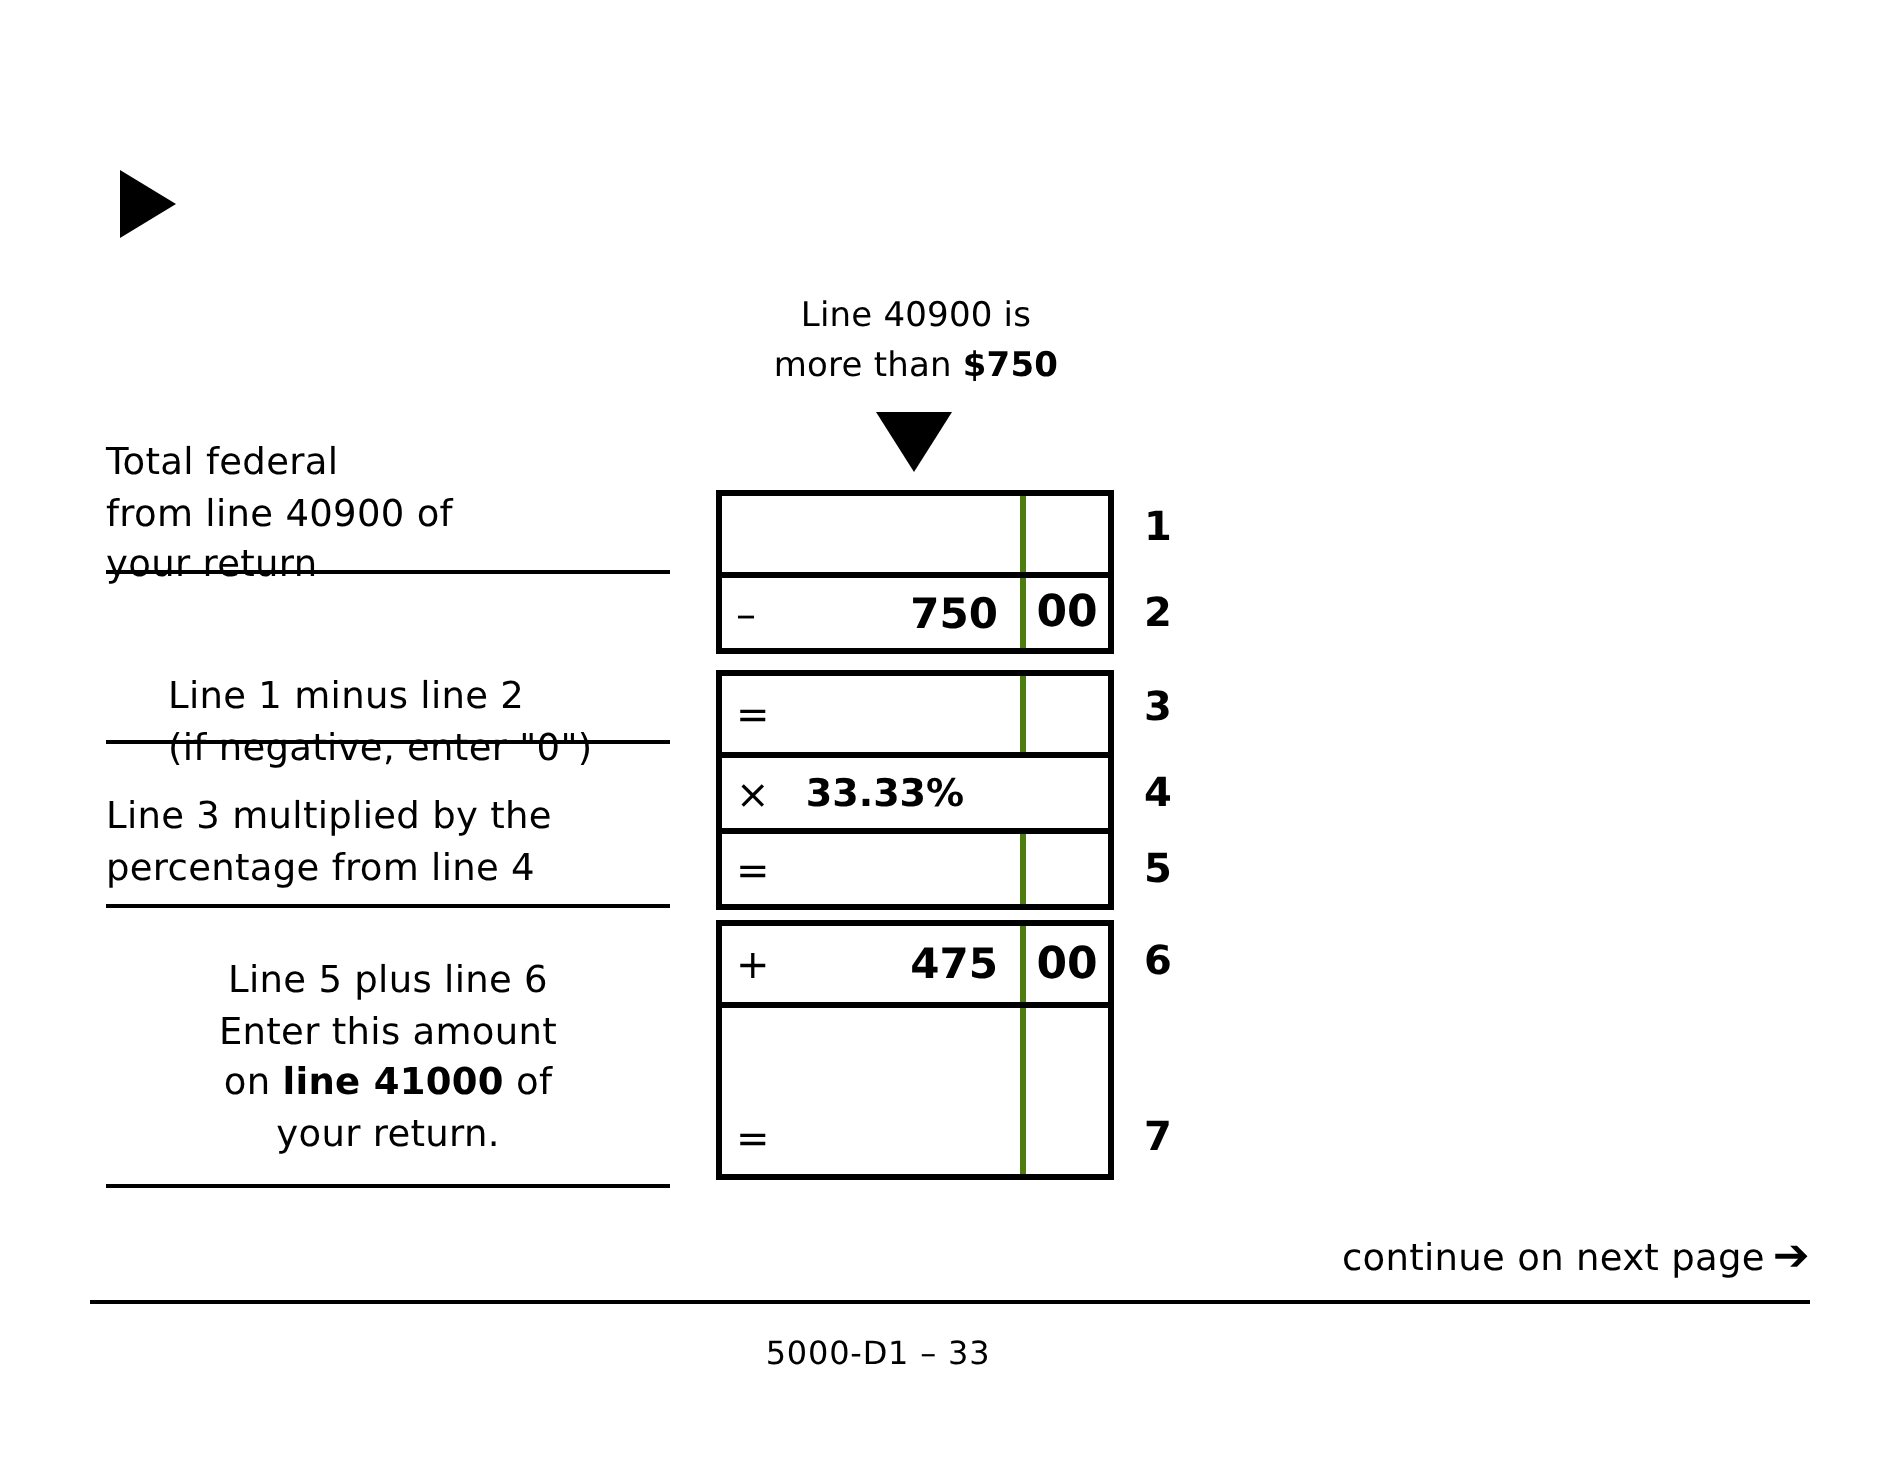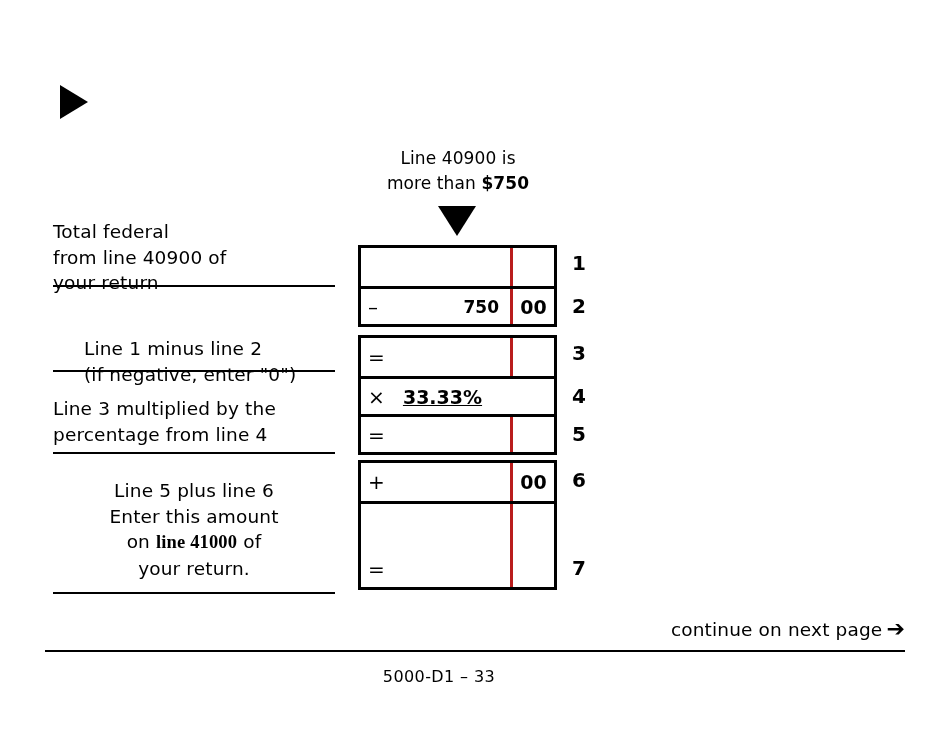--- a/index.html
+++ b/index.html
@@ -54,21 +54,21 @@
 
   
   .label-block {
     position: absolute;
     left: 53px;
     width: 282px;
     font-size: 18.5px;
     line-height: 25.5px;
     letter-spacing: 0.15px;
   }
-  .label-block .b { font-weight: bold; font-family: Liberation Serif, serif; }
+  .label-block .b { font-weight: bold; }
   .label-rule {
     position: absolute;
     left: 53px;
     width: 282px;
     height: 0;
     border-top: 2px solid #000000;
   }
 
   #label-block-1 { top: 182px; margin-top: 37px; }
   #label-rule-1  { top: 285px; }
@@ -104,26 +104,26 @@
   .cell-amount {
     flex: 1 1 auto;
     position: relative;
     display: flex;
     align-items: center;
     box-sizing: border-box;
     padding: 0 7px 0 7px;
   }
   .cell-cents {
     flex: 0 0 44px;
-    border-left: 3px solid #b91c1c;
+    border-left: 3px solid #4d7c0f;
     display: flex;
     align-items: center;
     justify-content: center;
     box-sizing: border-box;
-    font-size: 19px;
+    font-size: 22px;
     font-weight: bold;
   }
   .cell-full {
     flex: 1 1 auto;
     position: relative;
     display: flex;
     align-items: center;
     box-sizing: border-box;
     padding: 0 7px;
   }
@@ -134,31 +134,30 @@
     top: 50%;
     transform: translateY(-50%);
     font-size: 20px;
     line-height: 1;
   }
   .op-eq { font-size: 20px; }
 
   .amount-value {
     flex: 1 1 auto;
     text-align: right;
-    font-size: 17px;
+    font-size: 21px;
     font-weight: bold;
     padding-right: 4px;
   }
   .pct-value {
     flex: 1 1 auto;
     text-align: center;
     font-size: 19px;
     font-weight: bold;
     padding-right: 30px;
-    text-decoration: underline;
   }
 
   
   .box-row.tall { height: 86px; align-items: flex-end; }
   .box-row.tall .cell-amount { align-items: flex-end; padding-bottom: 6px; height: 100%; }
   .box-row.tall .op { top: auto; bottom: 8px; transform: none; }
   .box-row.tall .cell-cents { height: 100%; }
 
   
   .line-no {
@@ -288,20 +287,21 @@
       <span class="amount-value"></span>
     </div>
     <div class="cell-cents"></div>
   </div>
 </div>
 
 <div class="box-group" id="box-group-3">
   <div class="box-row">
     <div class="cell-amount">
       <span class="op">+</span>
+      <span class="amount-value">475</span>
     </div>
     <div class="cell-cents">00</div>
   </div>
   <div class="box-row tall thick-top">
     <div class="cell-amount">
       <span class="op op-eq">=</span>
       <span class="amount-value"></span>
     </div>
     <div class="cell-cents"></div>
   </div>

